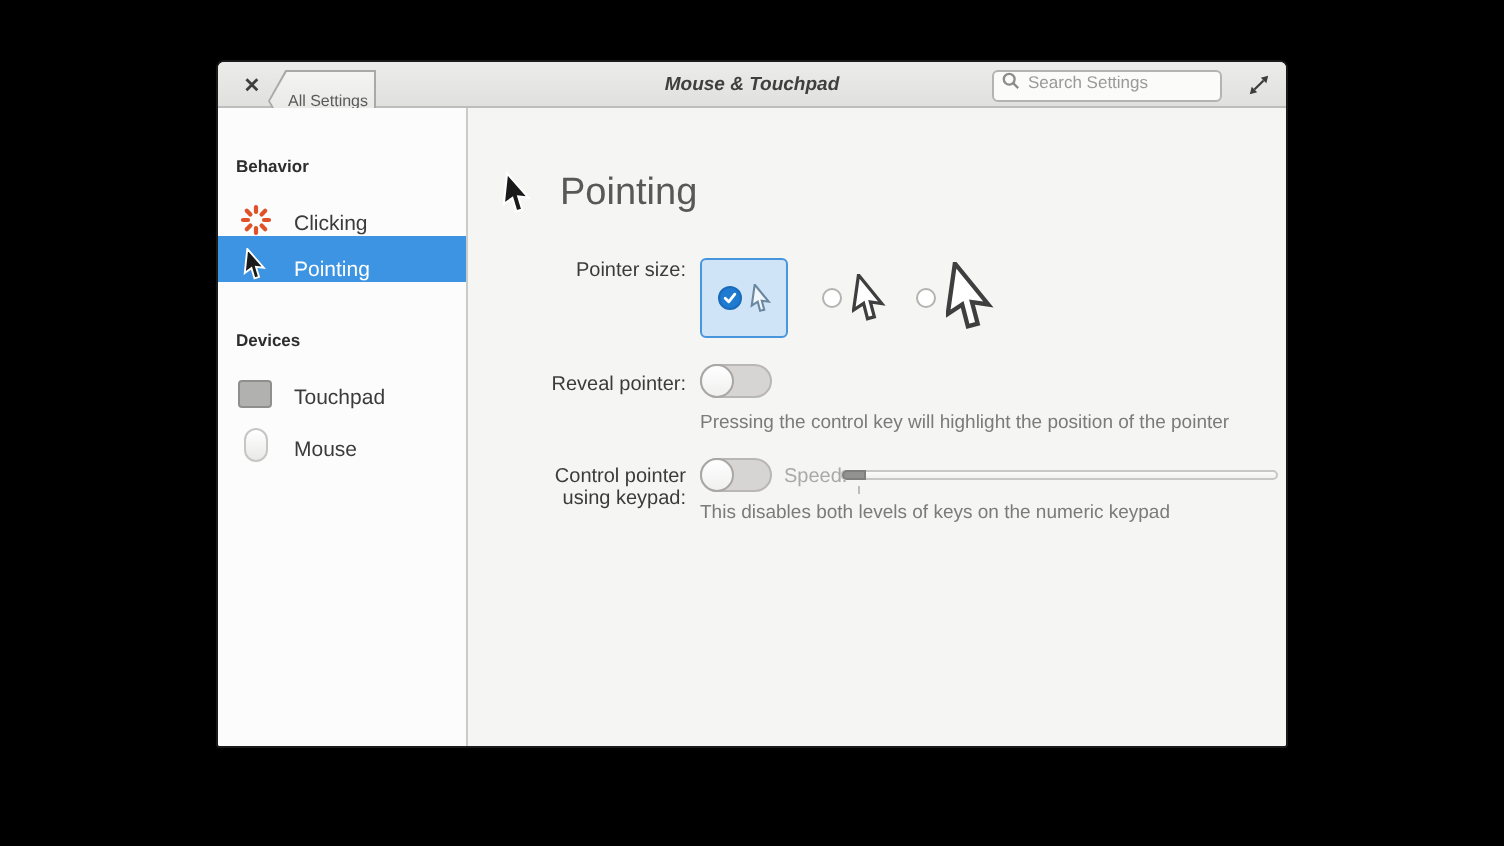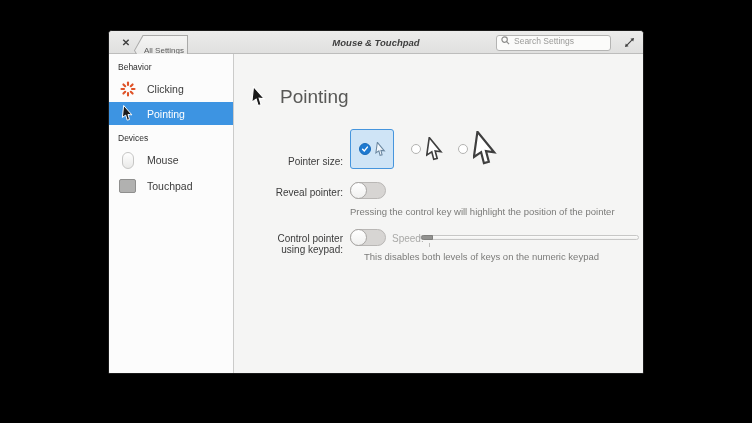--- a/index.html
+++ b/index.html
@@ -31,22 +31,22 @@
                 background:#fbfbfa; border:1px solid #b4b4b3; border-radius:3px;
                 display:flex; padding:0 4px; gap:4px; }
   .search-box svg { flex:0 0 auto; }
   .search-ph { font-size:8.5px; color:#9a9a98; white-space:nowrap; overflow:hidden; }
   .expand-btn { position:absolute; right:7px; top:5px; width:13px; height:13px;
                 display:flex; align-items:center; justify-content:center; }
 
   
   .sidebar { position:absolute; left:0; top:23px; bottom:0; width:125px;
              background:#fcfcfc; border-right:1px solid #cbcbca; }
-  .side-header { padding:8px 0 4px 9px; font-size:8.5px; font-weight:normal; color:#2e2e2e; }
-  .side-item { height:26px; display:flex; align-items:center; padding-left:10px; gap:11px;
+  .side-header { padding:24px 0 4px 9px; font-size:8.5px; font-weight:bold; color:#2e2e2e; }
+  .side-item { height:26px; display:flex; align-items:flex-end; padding-left:10px; gap:11px;
                font-size:10.5px; color:#3b3b3b; cursor:default; }
   .side-item.selected { background:#3d94e2; color:#ffffff; height:23px; }
   .side-icon { width:17px; height:17px; display:flex; align-items:center; justify-content:center; }
   .mouse-shape { width:12px; height:17px; border-radius:6px;
                  background:linear-gradient(#ffffff,#e9e9e8); border:1px solid #c6c6c5; }
   .touchpad-shape { width:17px; height:14px; border-radius:2px;
                     background:#b1b1b0; border:1px solid #8f8f8e; }
 
   
   .content { position:absolute; left:126px; top:23px; right:0; bottom:0; background:#f5f5f4; }
@@ -140,43 +140,43 @@
           <path d="M1,1 L1,15.2 L4.6,12 L7,17.8 L9.6,16.7 L7.2,11 L11.8,11 Z" fill="#1a1a1a" stroke="#ffffff" stroke-width="1.1" transform="rotate(6 6 10)"></path>
         </svg>
       </span>
       <span>Pointing</span>
     </div>
 
     <div class="side-header">Devices</div>
 
     <div class="side-item">
       <span class="side-icon">
+        <span class="touchpad-shape"></span>
+      </span>
+      <span>Touchpad</span>
+    </div>
+
+    <div class="side-item">
+      <span class="side-icon">
         <span class="mouse-shape"></span>
       </span>
       <span>Mouse</span>
-    </div>
-
-    <div class="side-item">
-      <span class="side-icon">
-        <span class="touchpad-shape"></span>
-      </span>
-      <span>Touchpad</span>
     </div>
   </div>
 
   <div class="content">
 
     <div class="page-heading">
       <svg width="17" height="22" viewBox="0 0 13 20">
         <path d="M1,1 L1,15.2 L4.6,12 L7,17.8 L9.6,16.7 L7.2,11 L11.8,11 Z" fill="#1a1a1a" stroke="#ffffff" stroke-width="1" transform="rotate(6 6 10)"></path>
       </svg>
       <span class="title">Pointing</span>
     </div>
 
-    <div class="row-label" style="left:0; top:102px;">Pointer size:</div>
+    <div class="row-label" style="left:0; top:76px;">Pointer size:</div>
 
     <div class="opt-selected">
       <span class="radio checked">
         <svg width="8" height="8" viewBox="0 0 10 10">
           <path d="M2,5.2 L4.2,7.4 L8,2.6" fill="none" stroke="#ffffff" stroke-width="1.8" stroke-linecap="round" stroke-linejoin="round"></path>
         </svg>
       </span>
       <svg width="11" height="15" viewBox="0 0 13 20">
         <path d="M1,1 L1,15.2 L4.6,12 L7,17.8 L9.6,16.7 L7.2,11 L11.8,11 Z" fill="#f2f7fc" stroke="#6b87a0" stroke-width="1.4" transform="rotate(8 6 10)"></path>
       </svg>
@@ -204,16 +204,16 @@
 
     <div class="row-label" style="left:0; top:179px;padding-left:16px;">Control pointer using keypad:</div>
     <div class="toggle" style="position:absolute; left:115px; top:175px;">
       <div class="knob"></div>
     </div>
     <div class="speed-label" style="left:157px; top:179px;">Speed:</div>
     <div class="slider" style="left:185px; top:181px;">
       <div class="handle"></div>
       <div class="tick"></div>
     </div>
-    <div class="desc" style="top:197px;margin-left:14px;">This disables both levels of keys on the numeric keypad</div>
+    <div class="desc" style="top:197px;">This disables both levels of keys on the numeric keypad</div>
 
   </div>
 </div>
 
 </body></html>

